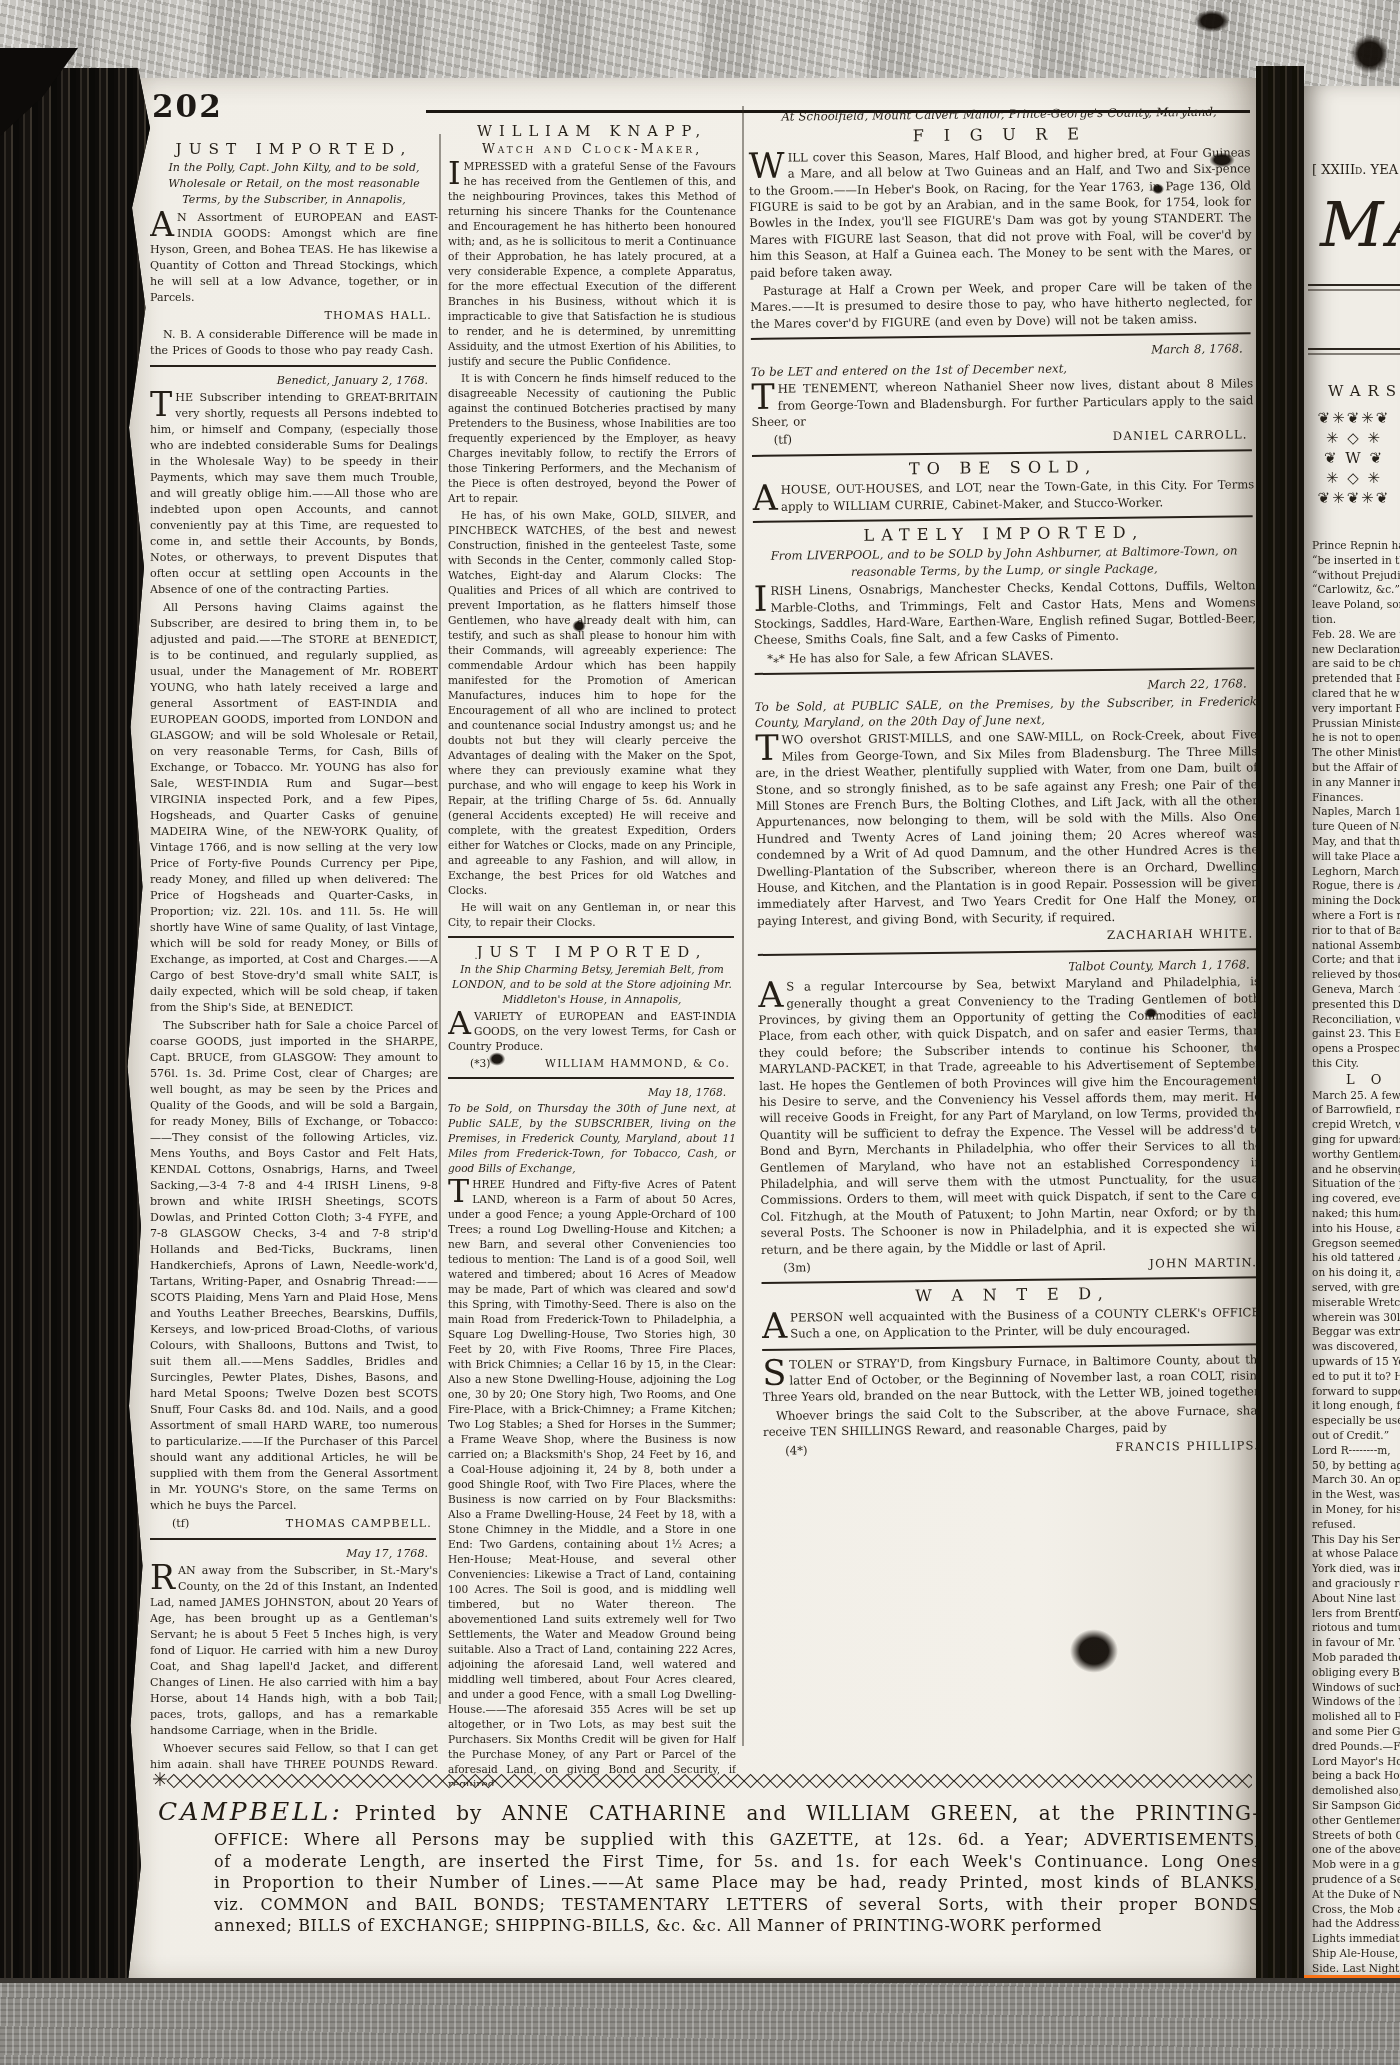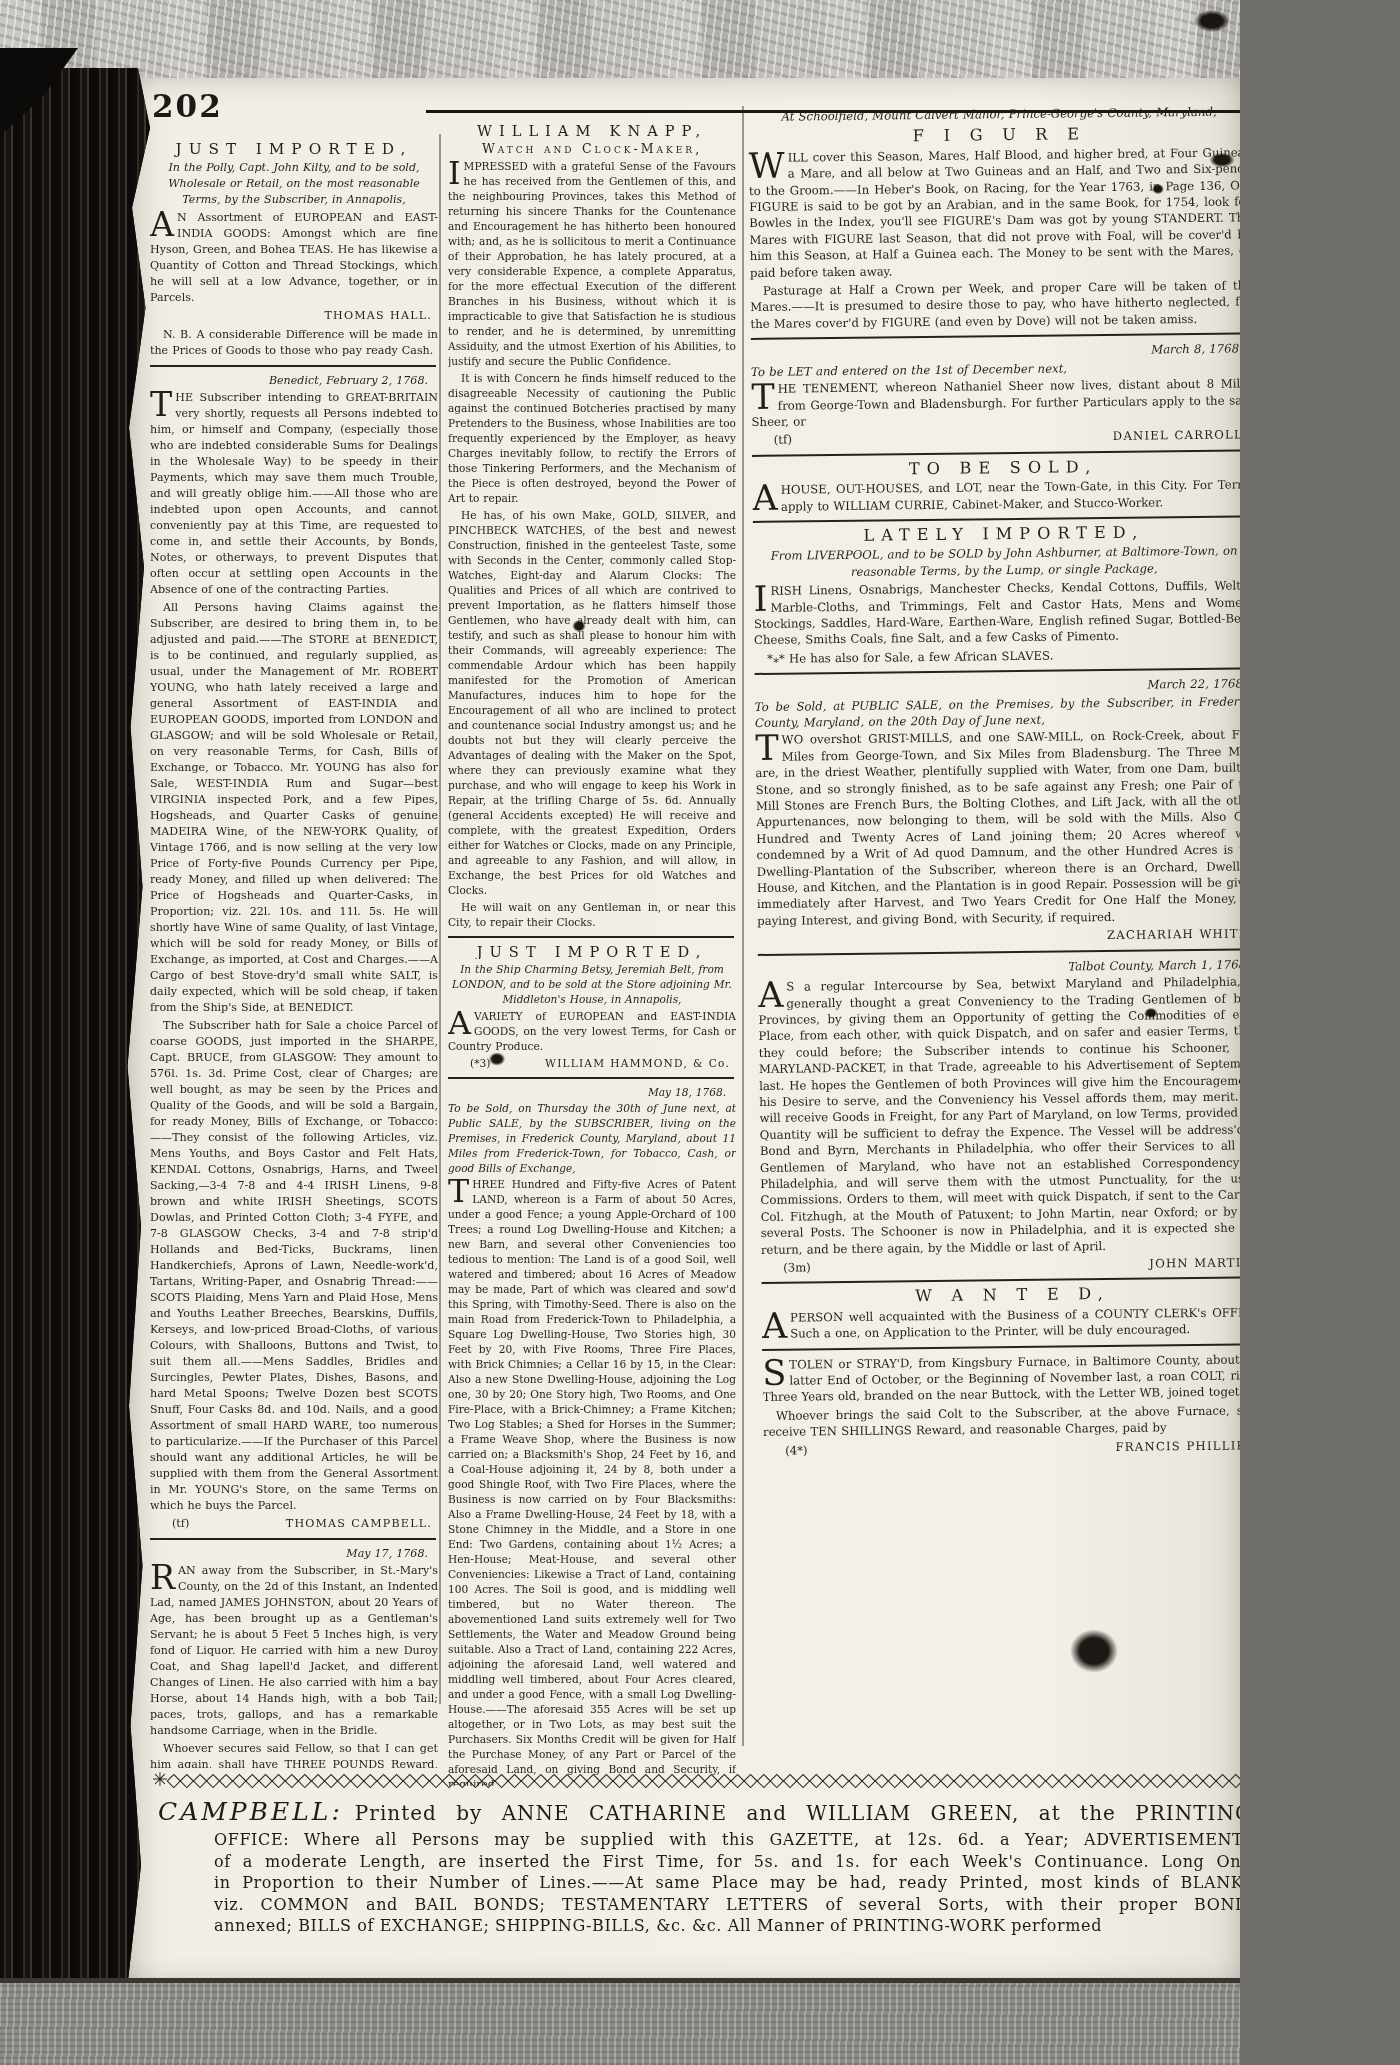--- a/index.html
+++ b/index.html
@@ -1,17 +1,17 @@
 <!DOCTYPE html>
 <html><head>
 <meta charset="utf-8">
 <style>
   * { margin:0; padding:0; box-sizing:border-box; }
   html,body { background:#6f6d69; }
-  .scan { position:relative; width:1240px; height:2065px; overflow:hidden;
+  .scan { position:relative; width:1400px; height:2065px; overflow:hidden;
           background:#f97316; font-family:"DejaVu Serif", serif; }
 
   
   .top-strip { position:absolute; left:0; top:0; width:1400px; height:88px;
     background:
       repeating-linear-gradient(96deg, rgba(255,255,255,.45) 0 2px, rgba(255,255,255,0) 2px 8px),
       repeating-linear-gradient(14deg, rgba(110,108,102,.30) 0 3px, rgba(110,108,102,0) 3px 10px),
       repeating-linear-gradient(90deg, #c9c7c2 0 42px, #b2b0ab 42px 95px, #c1bfba 95px 165px),
       #bdbbb6; }
   .bottom-strip { position:absolute; left:0; top:1978px; width:1400px; height:87px;
@@ -111,21 +111,21 @@
     <div class="col-rule col-rule-1"></div>
     <div class="col-rule col-rule-2"></div>
 
     <div class="col col1">
         <div class="b-heading1">JUST IMPORTED,</div>
         <div class="b-italic-head">In the Polly, Capt. John Kilty, and to be sold, Wholesale or Retail, on the most reasonable Terms, by the Subscriber, in Annapolis,</div>
         <p class="b-para"><span class="dropcap">A</span>N Assortment of EUROPEAN and EAST-INDIA GOODS: Amongst which are fine Hyson, Green, and Bohea TEAS. He has likewise a Quantity of Cotton and Thread Stockings, which he will sell at a low Advance, together, or in Parcels.</p>
         <div class="b-sig"><span>THOMAS HALL.</span></div>
         <p class="b-para-indent">N. B. A considerable Difference will be made in the Prices of Goods to those who pay ready Cash.</p>
         <div class="b-rule"></div>
-        <div class="b-dateline">Benedict, February 2, 1768.</div>
+        <div class="b-dateline">Benedict, January 2, 1768.</div>
         <p class="b-para"><span class="dropcap">T</span>HE Subscriber intending to GREAT-BRITAIN very shortly, requests all Persons indebted to him, or himself and Company, (especially those who are indebted considerable Sums for Dealings in the Wholesale Way) to be speedy in their Payments, which may save them much Trouble, and will greatly oblige him.——All those who are indebted upon open Accounts, and cannot conveniently pay at this Time, are requested to come in, and settle their Accounts, by Bonds, Notes, or otherways, to prevent Disputes that often occur at settling open Accounts in the Absence of one of the contracting Parties.</p>
         <p class="b-para-indent">All Persons having Claims against the Subscriber, are desired to bring them in, to be adjusted and paid.——The STORE at BENEDICT, is to be continued, and regularly supplied, as usual, under the Management of Mr. ROBERT YOUNG, who hath lately received a large and general Assortment of EAST-INDIA and EUROPEAN GOODS, imported from LONDON and GLASGOW; and will be sold Wholesale or Retail, on very reasonable Terms, for Cash, Bills of Exchange, or Tobacco. Mr. YOUNG has also for Sale, WEST-INDIA Rum and Sugar—best VIRGINIA inspected Pork, and a few Pipes, Hogsheads, and Quarter Casks of genuine MADEIRA Wine, of the NEW-YORK Quality, of Vintage 1766, and is now selling at the very low Price of Forty-five Pounds Currency per Pipe, ready Money, and filled up when delivered: The Price of Hogsheads and Quarter-Casks, in Proportion; viz. 22l. 10s. and 11l. 5s. He will shortly have Wine of same Quality, of last Vintage, which will be sold for ready Money, or Bills of Exchange, as imported, at Cost and Charges.——A Cargo of best Stove-dry'd small white SALT, is daily expected, which will be sold cheap, if taken from the Ship's Side, at BENEDICT.</p>
         <p class="b-para-indent">The Subscriber hath for Sale a choice Parcel of coarse GOODS, just imported in the SHARPE, Capt. BRUCE, from GLASGOW: They amount to 576l. 1s. 3d. Prime Cost, clear of Charges; are well bought, as may be seen by the Prices and Quality of the Goods, and will be sold a Bargain, for ready Money, Bills of Exchange, or Tobacco:——They consist of the following Articles, viz. Mens Youths, and Boys Castor and Felt Hats, KENDAL Cottons, Osnabrigs, Harns, and Tweel Sacking,—3-4 7-8 and 4-4 IRISH Linens, 9-8 brown and white IRISH Sheetings, SCOTS Dowlas, and Printed Cotton Cloth; 3-4 FYFE, and 7-8 GLASGOW Checks, 3-4 and 7-8 strip'd Hollands and Bed-Ticks, Buckrams, linen Handkerchiefs, Aprons of Lawn, Needle-work'd, Tartans, Writing-Paper, and Osnabrig Thread:——SCOTS Plaiding, Mens Yarn and Plaid Hose, Mens and Youths Leather Breeches, Bearskins, Duffils, Kerseys, and low-priced Broad-Cloths, of various Colours, with Shalloons, Buttons and Twist, to suit them all.——Mens Saddles, Bridles and Surcingles, Pewter Plates, Dishes, Basons, and hard Metal Spoons; Twelve Dozen best SCOTS Snuff, Four Casks 8d. and 10d. Nails, and a good Assortment of small HARD WARE, too numerous to particularize.——If the Purchaser of this Parcel should want any additional Articles, he will be supplied with them from the General Assortment in Mr. YOUNG's Store, on the same Terms on which he buys the Parcel.</p>
         <div class="b-sig"><span class="sig-note">(tf)</span><span>THOMAS CAMPBELL.</span></div>
         <div class="b-rule"></div>
         <div class="b-dateline">May 17, 1768.</div>
         <p class="b-para"><span class="dropcap">R</span>AN away from the Subscriber, in St.-Mary's County, on the 2d of this Instant, an Indented Lad, named JAMES JOHNSTON, about 20 Years of Age, has been brought up as a Gentleman's Servant; he is about 5 Feet 5 Inches high, is very fond of Liquor. He carried with him a new Duroy Coat, and Shag lapell'd Jacket, and different Changes of Linen. He also carried with him a bay Horse, about 14 Hands high, with a bob Tail; paces, trots, gallops, and has a remarkable handsome Carriage, when in the Bridle.</p>
         <p class="b-para-indent">Whoever secures said Fellow, so that I can get him again, shall have THREE POUNDS Reward, and the like for the Horse.</p>
       </div>
     <div class="col col2">

